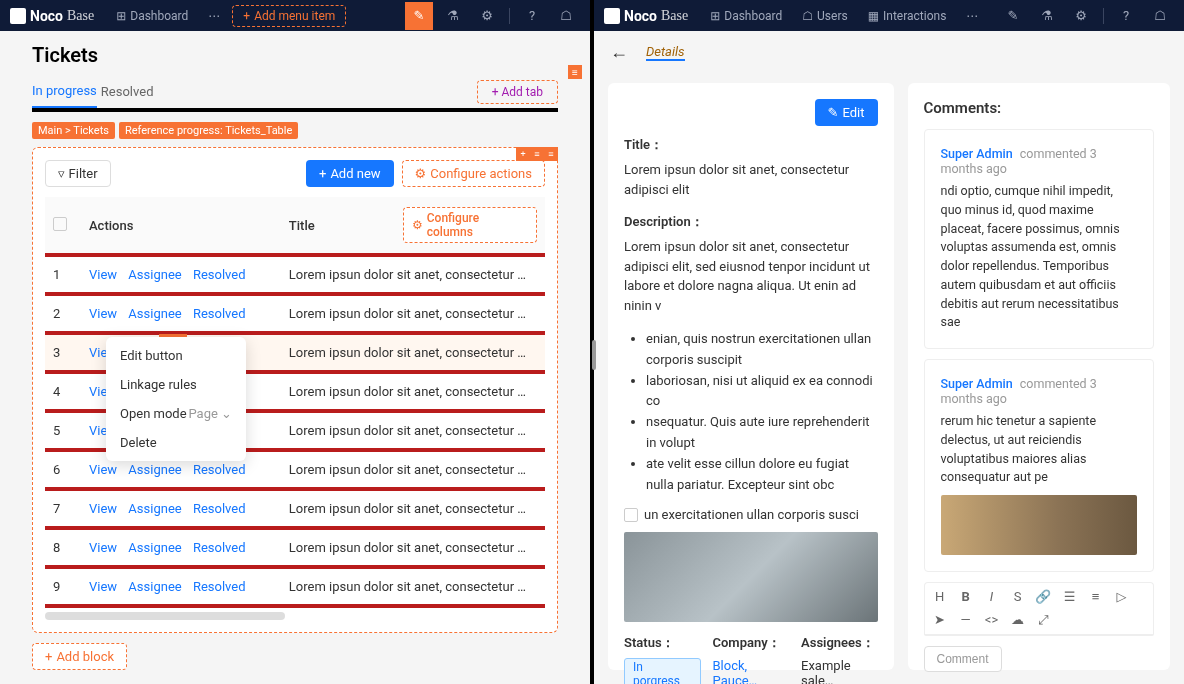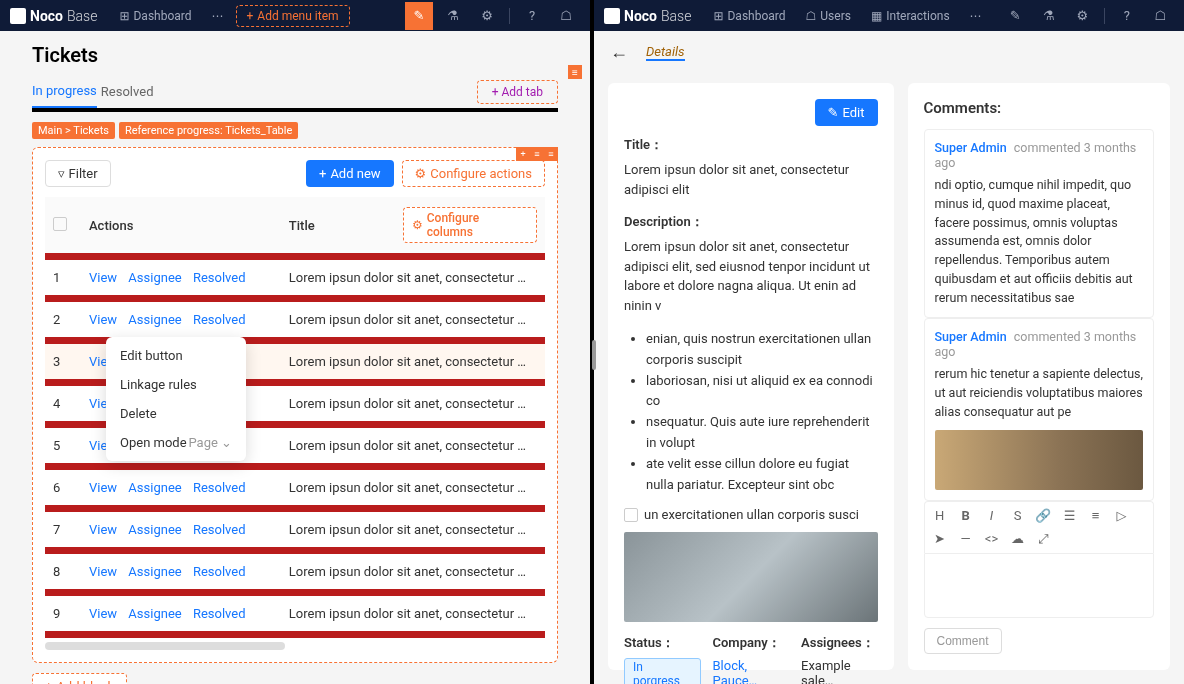--- a/index.html
+++ b/index.html
@@ -4,21 +4,21 @@
 <style>
 * { box-sizing: border-box; margin: 0; padding: 0; }
 body { font-family: -apple-system, BlinkMacSystemFont, "Segoe UI", Roboto, sans-serif; font-size: 13px; color: #333; background: #fff; overflow: hidden; }
 .app { display: flex; width: 1184px; height: 684px; }
 .pane { flex: 1; display: flex; flex-direction: column; overflow: hidden; }
 .pane-left { border-right: 4px solid #000; }
 .divider-dot { position: absolute; left: 592px; top: 340px; width: 4px; height: 30px; background: #999; border-radius: 2px; z-index: 10; }
 .header { height: 31px; background: #0f1b37; display: flex; align-items: center; padding: 0 10px; color: #a0a8bb; gap: 6px; }
 .logo { display: flex; align-items: center; gap: 4px; font-weight: 700; color: #fff; font-size: 14px; }
 .logo-icon { width: 16px; height: 16px; background: #fff; border-radius: 2px; display: inline-block; }
-.logo-base { font-weight: 300; opacity: 0.8; }
+.logo-base { font-weight: 300; opacity: 0.8; font-family: Liberation Serif, serif; }
 .hmenu { display: flex; align-items: center; gap: 4px; margin-left: 8px; }
 .hmenu-item { padding: 4px 8px; cursor: pointer; display: flex; align-items: center; gap: 4px; font-size: 12px; }
 .add-menu { border: 1px dashed #f77234; color: #f77234; border-radius: 4px; padding: 3px 10px; }
 .hspacer { flex: 1; }
 .hicon { width: 28px; height: 28px; display: flex; align-items: center; justify-content: center; cursor: pointer; }
 .hicon.active { background: #f77234; color: #fff; }
 .hsep { width: 1px; height: 16px; background: #3a4560; margin: 0 2px; }
 .body { flex: 1; overflow: auto; background: #f5f5f5; padding: 12px 32px; position: relative; }
 .page-title { font-size: 20px; font-weight: 600; margin-bottom: 8px; color: #000; }
 .tabs { display: flex; gap: 4px; border-bottom: 4px solid #000000; align-items: center; }
@@ -30,21 +30,21 @@
 .crumb { background: #f77234; color: #fff; font-size: 11px; padding: 2px 6px; border-radius: 2px; }
 .table-card { background: #fff; border: 1px dashed #f77234; border-radius: 6px; padding: 12px; position: relative; }
 .corner-icons { position: absolute; top: -1px; right: -1px; display: flex; }
 .corner-icons span { background: #f77234; color: #fff; width: 14px; height: 14px; font-size: 9px; display: flex; align-items: center; justify-content: center; }
 .toolbar { display: flex; gap: 8px; align-items: center; margin-bottom: 10px; }
 .btn { padding: 5px 12px; border-radius: 4px; font-size: 13px; cursor: pointer; display: inline-flex; align-items: center; gap: 4px; border: 1px solid transparent; }
 .btn-default { border-color: #ddd; background: #fff; }
 .btn-primary { background: #1677ff; color: #fff; }
 .btn-dashed-orange { border: 1px dashed #f77234; color: #f77234; background: #fff; }
 table { width: 100%; border-collapse: collapse; }
-th, td { padding: 10px 8px; text-align: left; font-size: 13px; border-bottom: 7px solid #b91c1c; }
+th, td { padding: 10px 8px; text-align: left; font-size: 13px; border-bottom: 4px solid #b91c1c; }
 th { font-weight: 500; background: #fafafa; }
 .link { color: #1677ff; cursor: pointer; margin-right: 8px; }
 .row-hover { background: #fff7f0; position: relative; }
 .row-corner { position: absolute; left: 78px; top: -1px; display: flex; }
 .row-corner span { background: #f77234; color: #fff; width: 14px; height: 14px; font-size: 9px; display: flex; align-items: center; justify-content: center; }
 .dropdown { position: absolute; left: 106px; top: 306px; background: #fff; border-radius: 6px; box-shadow: 0 4px 16px rgba(0,0,0,0.15); padding: 4px 0; width: 140px; z-index: 100; }
 .dropdown-item { padding: 7px 14px; cursor: pointer; font-size: 13px; display: flex; justify-content: space-between; align-items: center; }
 .add-block { margin-top: 10px; }
 .right-body { display: flex; gap: 14px; padding: 14px; background: #f5f5f5; flex: 1; overflow: auto; }
 .detail-card, .comments-card { background: #fff; border-radius: 6px; padding: 16px; }
@@ -58,21 +58,21 @@
 .field-val { font-size: 13px; margin-bottom: 14px; line-height: 1.5; }
 .bullets { padding-left: 22px; margin-bottom: 12px; }
 .bullets li { font-size: 13px; line-height: 1.6; }
 .check-row { display: flex; align-items: center; gap: 6px; font-size: 13px; margin-bottom: 10px; }
 .img-placeholder { width: 100%; height: 90px; background: linear-gradient(135deg, #8a9499 0%, #b8c2c7 50%, #6b7478 100%); border-radius: 2px; margin-bottom: 12px; }
 .img-placeholder2 { width: 100%; height: 60px; background: linear-gradient(90deg, #c9a876 0%, #8b7355 60%, #6b5840 100%); border-radius: 2px; }
 .meta-row { display: flex; gap: 12px; }
 .meta-col { flex: 1; }
 .tag { display: inline-block; background: #e6f4ff; color: #1677ff; border: 1px solid #91caff; padding: 1px 8px; border-radius: 3px; font-size: 12px; }
 .comments-title { font-weight: 600; font-size: 15px; margin-bottom: 12px; }
-.comment { border: 1px solid #eee; border-radius: 4px; padding: 10px; font-size: 12.5px; }
+.comment { border: 1px solid #eee; border-radius: 4px; padding: 16px; margin-bottom: 10px; font-size: 12.5px; }
 .comment-head { margin-bottom: 6px; }
 .comment-author { color: #1677ff; font-weight: 500; }
 .comment-meta { color: #999; margin-left: 4px; }
 .comment-body { line-height: 1.5; }
 .editor-toolbar { display: flex; flex-wrap: wrap; gap: 8px; padding: 6px; border: 1px solid #eee; border-bottom: none; border-radius: 4px 4px 0 0; font-size: 13px; color: #666; }
 .editor-toolbar span { cursor: pointer; width: 18px; text-align: center; }
 .editor-body { border: 1px solid #eee; border-radius: 0 0 4px 4px; height: 90px; margin-bottom: 10px; }
 .comment-btn { border: 1px solid #ddd; padding: 5px 12px; border-radius: 4px; background: #fff; color: #999; font-size: 12px; }
 .chk { width: 14px; height: 14px; border: 1px solid #ccc; border-radius: 2px; display: inline-block; }
 .scroll-hint { height: 8px; background: #ddd; border-radius: 4px; width: 48%; margin-top: 4px; }
@@ -262,25 +262,25 @@
 
       <div class="btn btn-dashed-orange add-block">
         <span>+</span>
         <span>Add block</span>
       </div>
 
       
       <div class="dropdown">
         <div class="dropdown-item">Edit button</div>
         <div class="dropdown-item">Linkage rules</div>
-        <div class="dropdown-item">Delete</div>
         <div class="dropdown-item">
           <span>Open mode</span>
           <span style="color:#999"><span>Page</span> <span>⌄</span></span>
         </div>
+        <div class="dropdown-item">Delete</div>
       </div>
     </div>
   </div>
 
   <div class="divider-dot"></div>
 
   <div class="pane">
     <div class="header">
       <div class="logo">
         <span class="logo-icon"></span>

